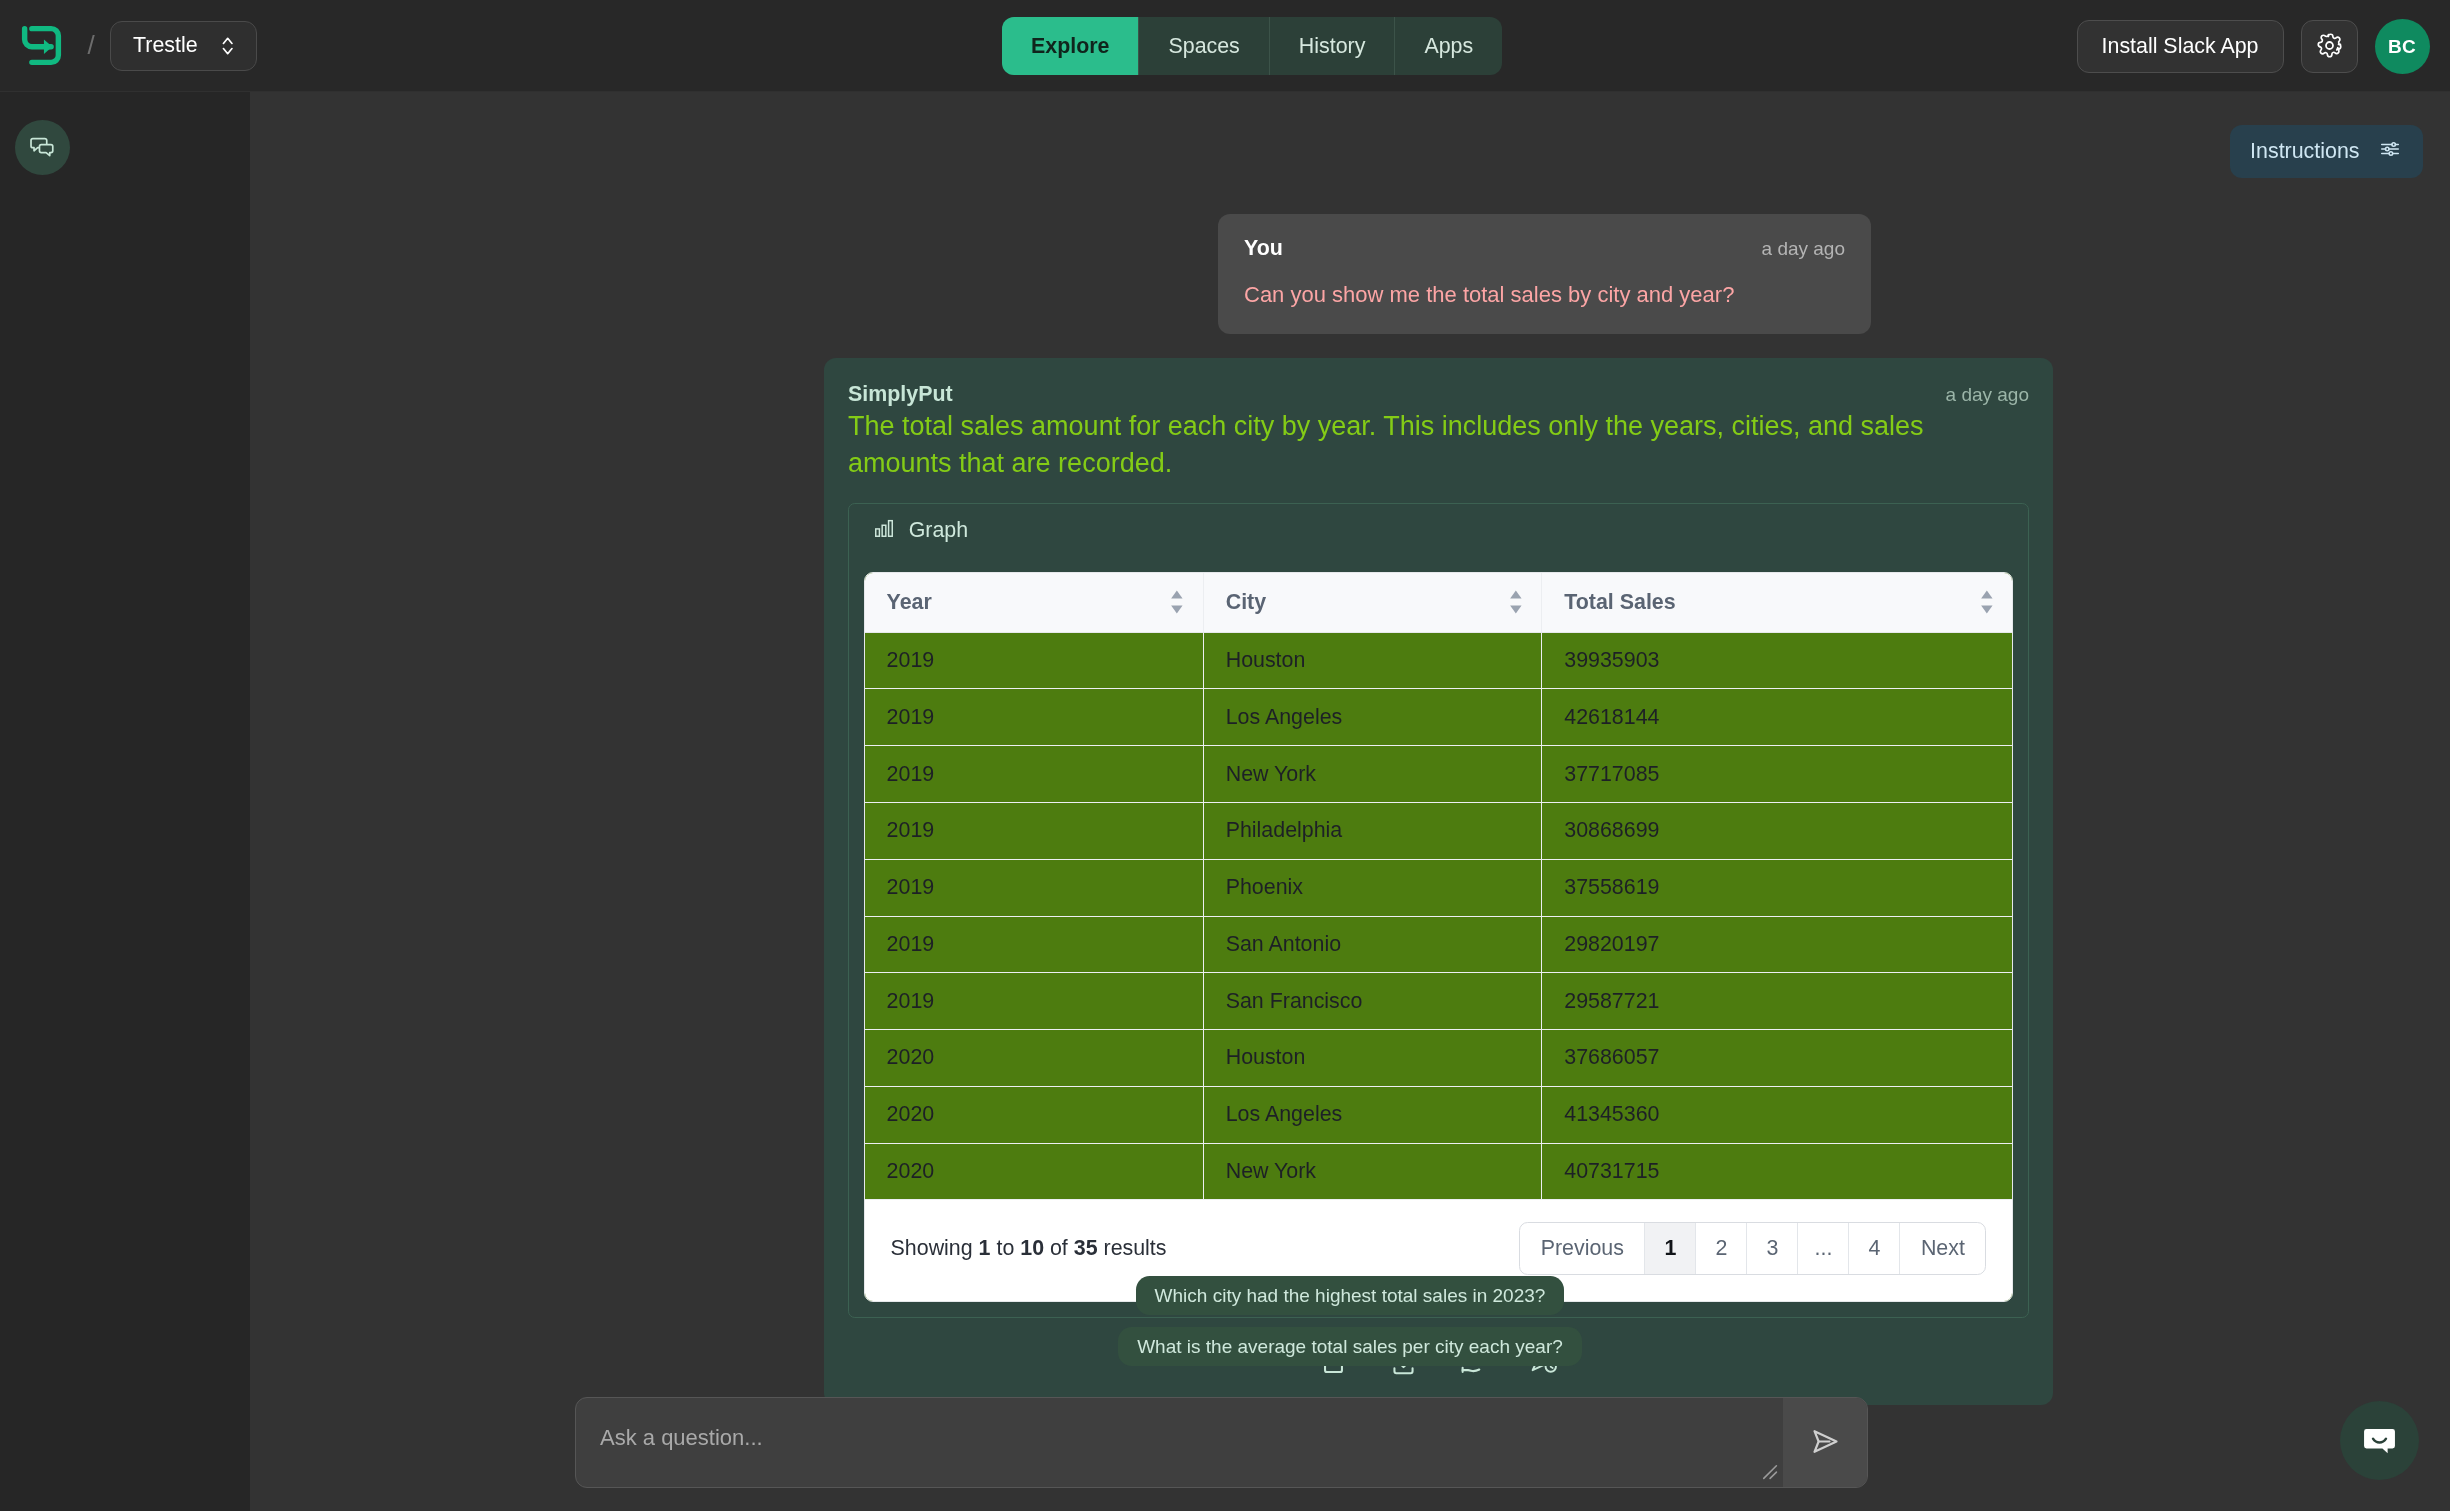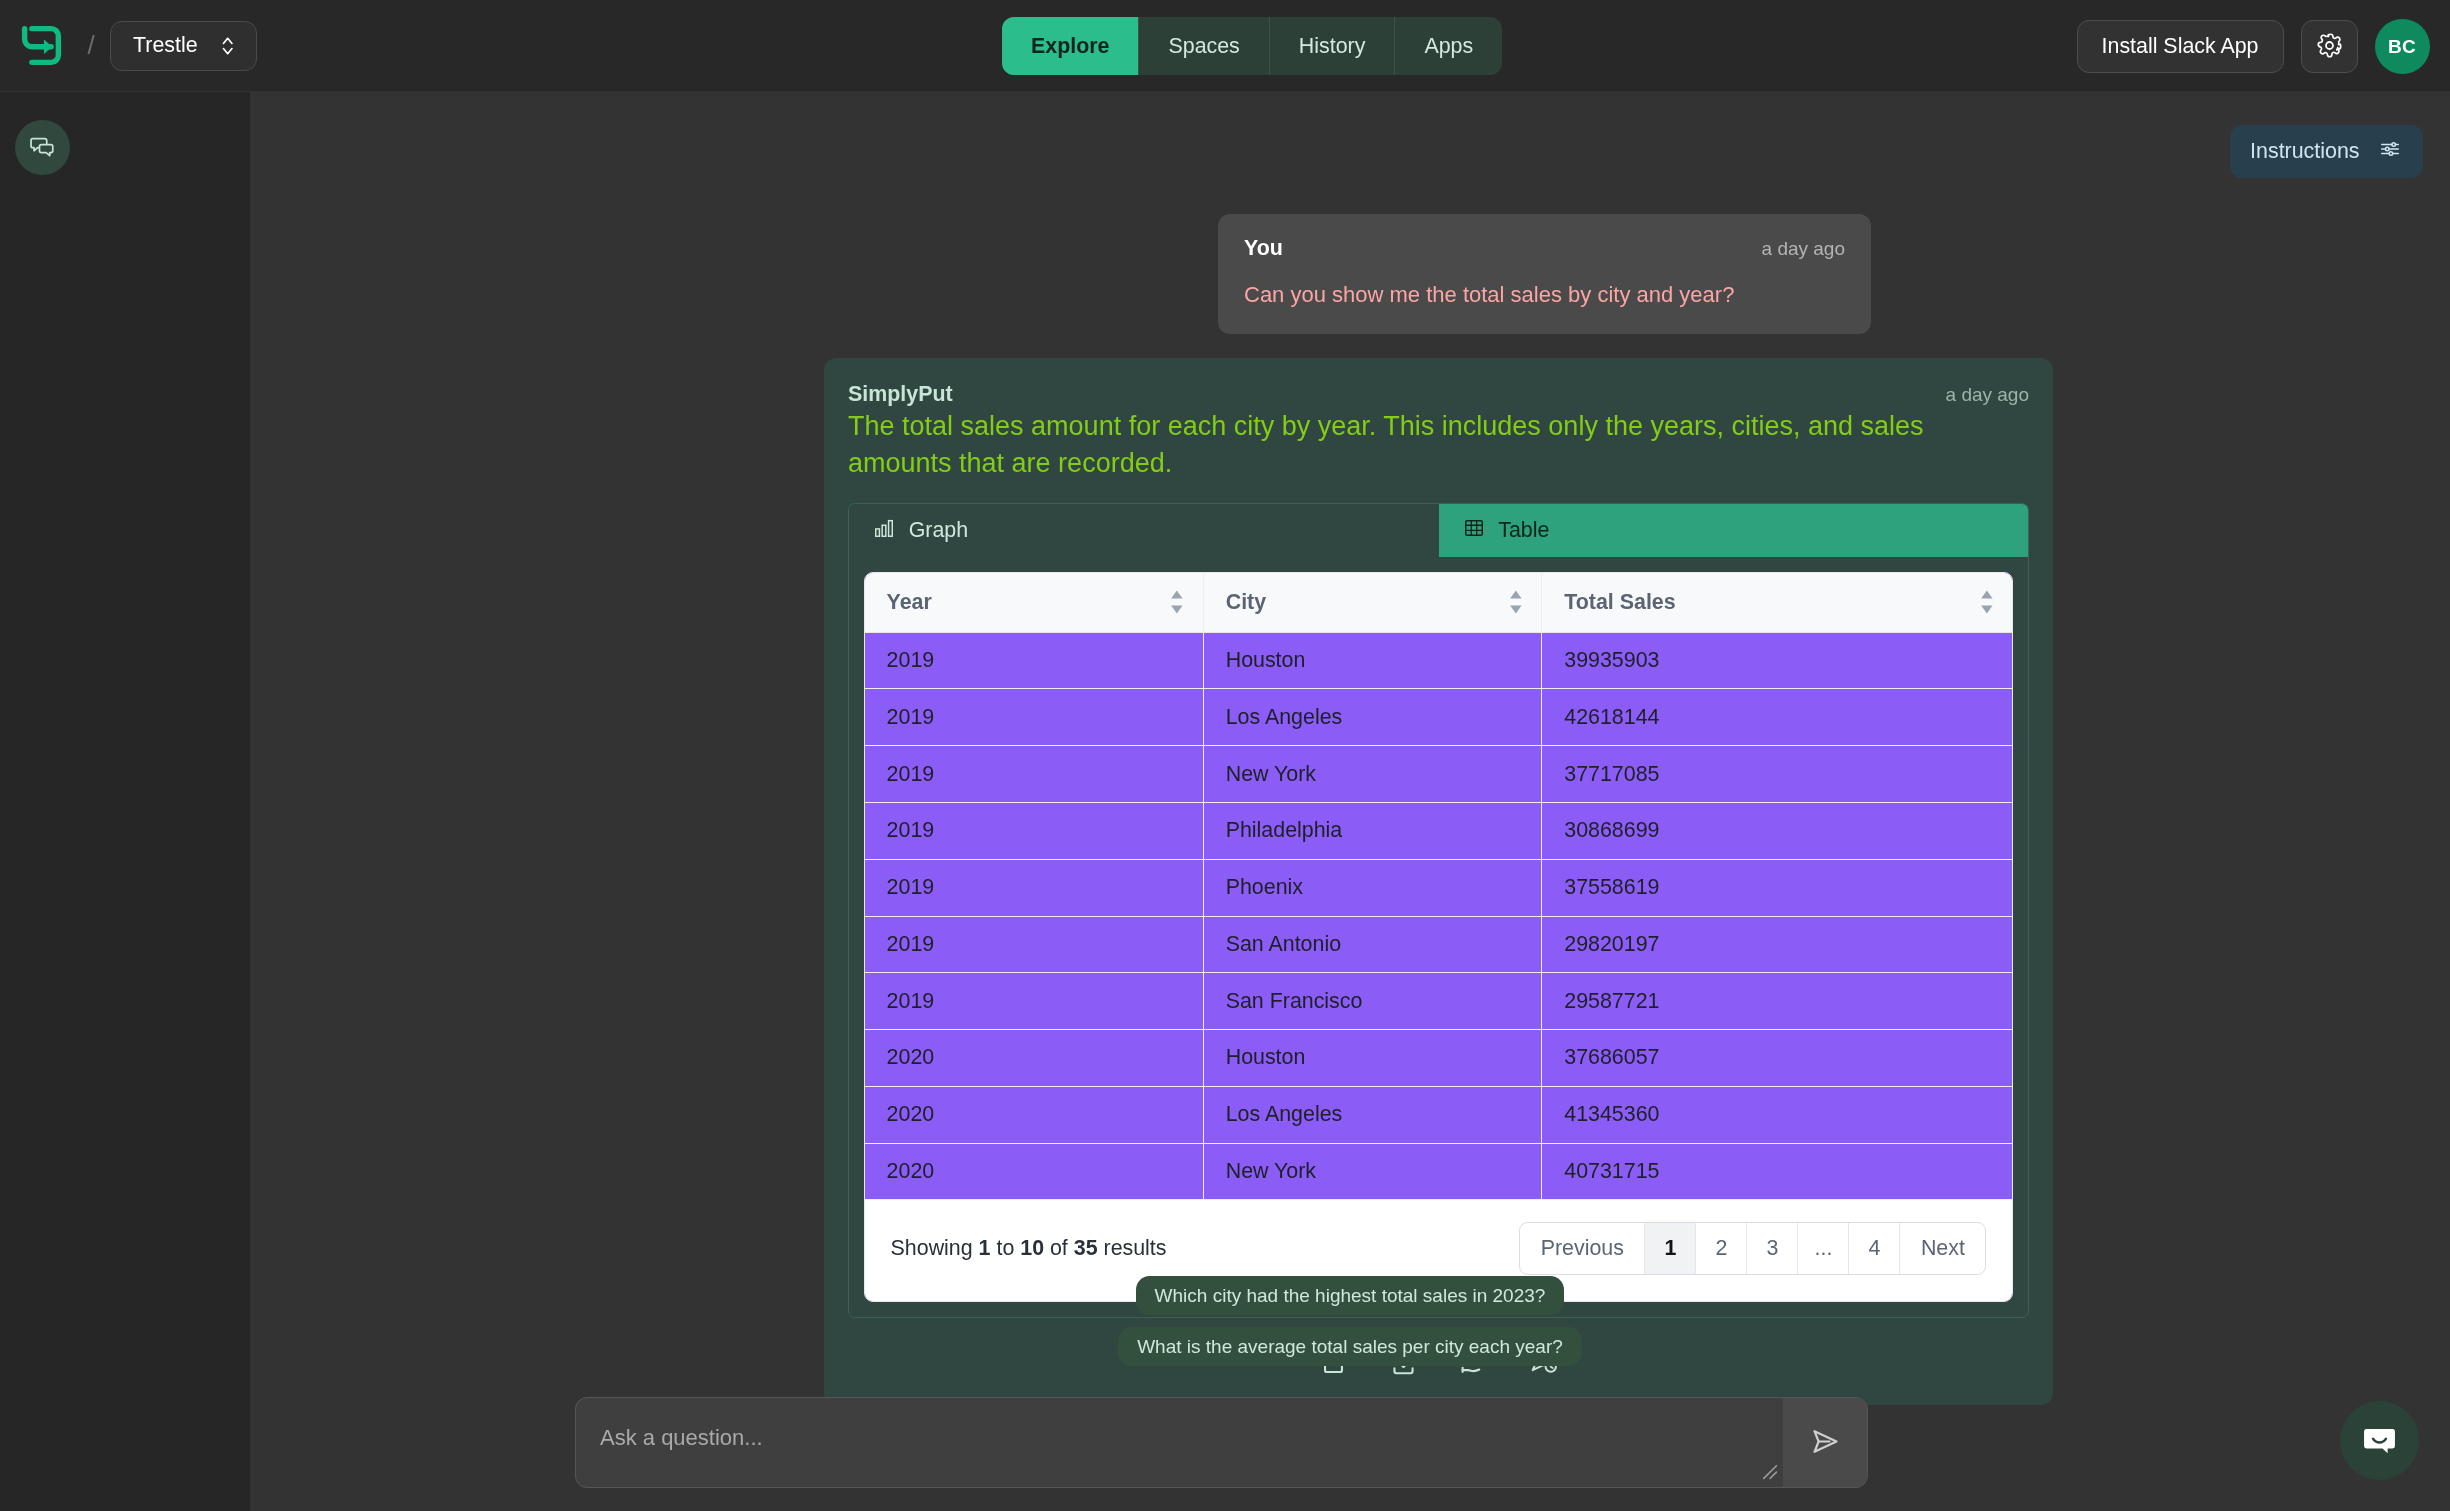--- a/index.html
+++ b/index.html
@@ -110,21 +110,21 @@
     background: #2f4740; overflow: hidden;
   }
   .tabrow { display: flex; height: 53px; }
   .vtab {
     flex: 1; display: flex; align-items: center; gap: 13.7px;
     padding-left: 24px; font-size: 21.4px; color: #cfe8dc;
   }
   .vtab.active { background: #2ea27c; color: #0c241b; }
 
   .tablewrap {
-    margin: 14.6px; background: #8b5cf6; border-radius: 9px; overflow: hidden;
+    margin: 14.6px; background: #4d7c0f; border-radius: 9px; overflow: hidden;
     border: 0.9px solid #e6e8eb;
   }
   table { width: 100%; border-collapse: collapse; }
   thead th {
     background: #f8f9fb; text-align: left; color: #5a6473;
     font-size: 21.4px; font-weight: bold; padding: 17px 22px;
     border-bottom: 0.9px solid #e6e8eb; border-right: 0.9px solid #eceef1;
     position: relative;
   }
   thead th:last-child { border-right: none; }
@@ -292,29 +292,20 @@
       <div class="tabrow">
         <div class="vtab">
           <span>
             <svg width="22" height="22" viewBox="0 0 24 24" fill="none" xmlns="http://www.w3.org/2000/svg">
               <rect x="3" y="13" width="4" height="8" stroke="#cfe8dc" stroke-width="1.6"></rect>
               <rect x="10" y="9" width="4" height="12" stroke="#cfe8dc" stroke-width="1.6"></rect>
               <rect x="17" y="4" width="4" height="17" stroke="#cfe8dc" stroke-width="1.6"></rect>
             </svg>
           </span>
           <span>Graph</span>
-        </div>
-        <div class="vtab active">
-          <span>
-            <svg width="22" height="22" viewBox="0 0 24 24" fill="none" xmlns="http://www.w3.org/2000/svg">
-              <rect x="3" y="4" width="18" height="16" rx="1.5" stroke="#0c241b" stroke-width="1.6"></rect>
-              <path d="M3 9h18M3 14.5h18M9 4v16M15 4v16" stroke="#0c241b" stroke-width="1.4"></path>
-            </svg>
-          </span>
-          <span>Table</span>
         </div>
       </div>
 
       <div class="tablewrap">
         <table>
           <thead>
             <tr>
               <th class="col-year">
                 <span>Year</span>
                 <span class="sorter">

